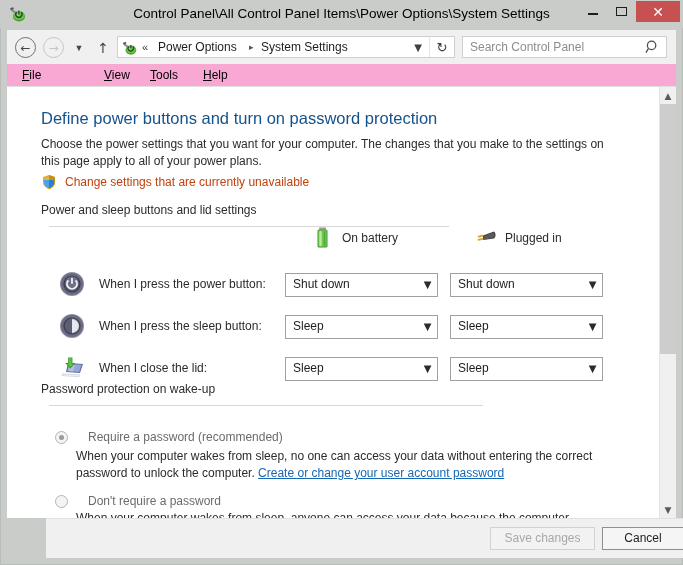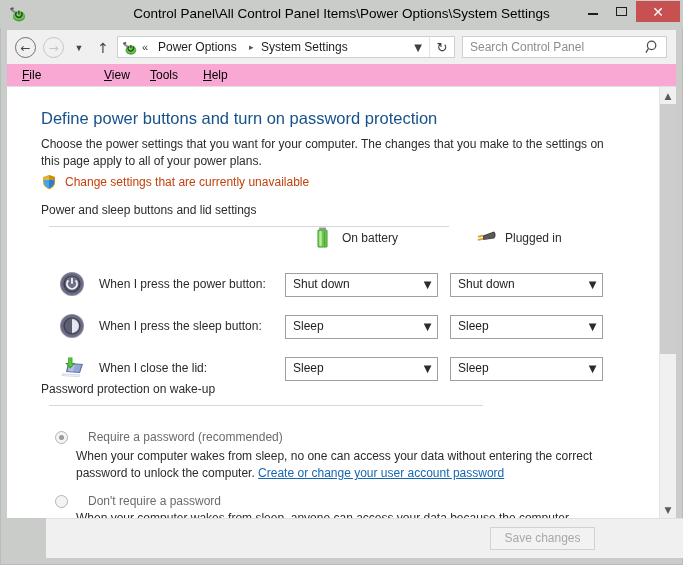--- a/index.html
+++ b/index.html
@@ -715,15 +715,16 @@
 
     <div id="scrollbar">
       <div class="sb-arrow" id="sb-up">▲</div>
       <div id="sb-thumb"></div>
       <div class="sb-arrow" id="sb-down">▼</div>
     </div>
   </div>
 
   <div id="footer">
     <div class="footer-btn" id="btn-save">Save changes</div>
+    <div class="footer-btn" id="btn-cancel">Cancel</div>
   </div>
 
 </div>
 
 </body></html>

